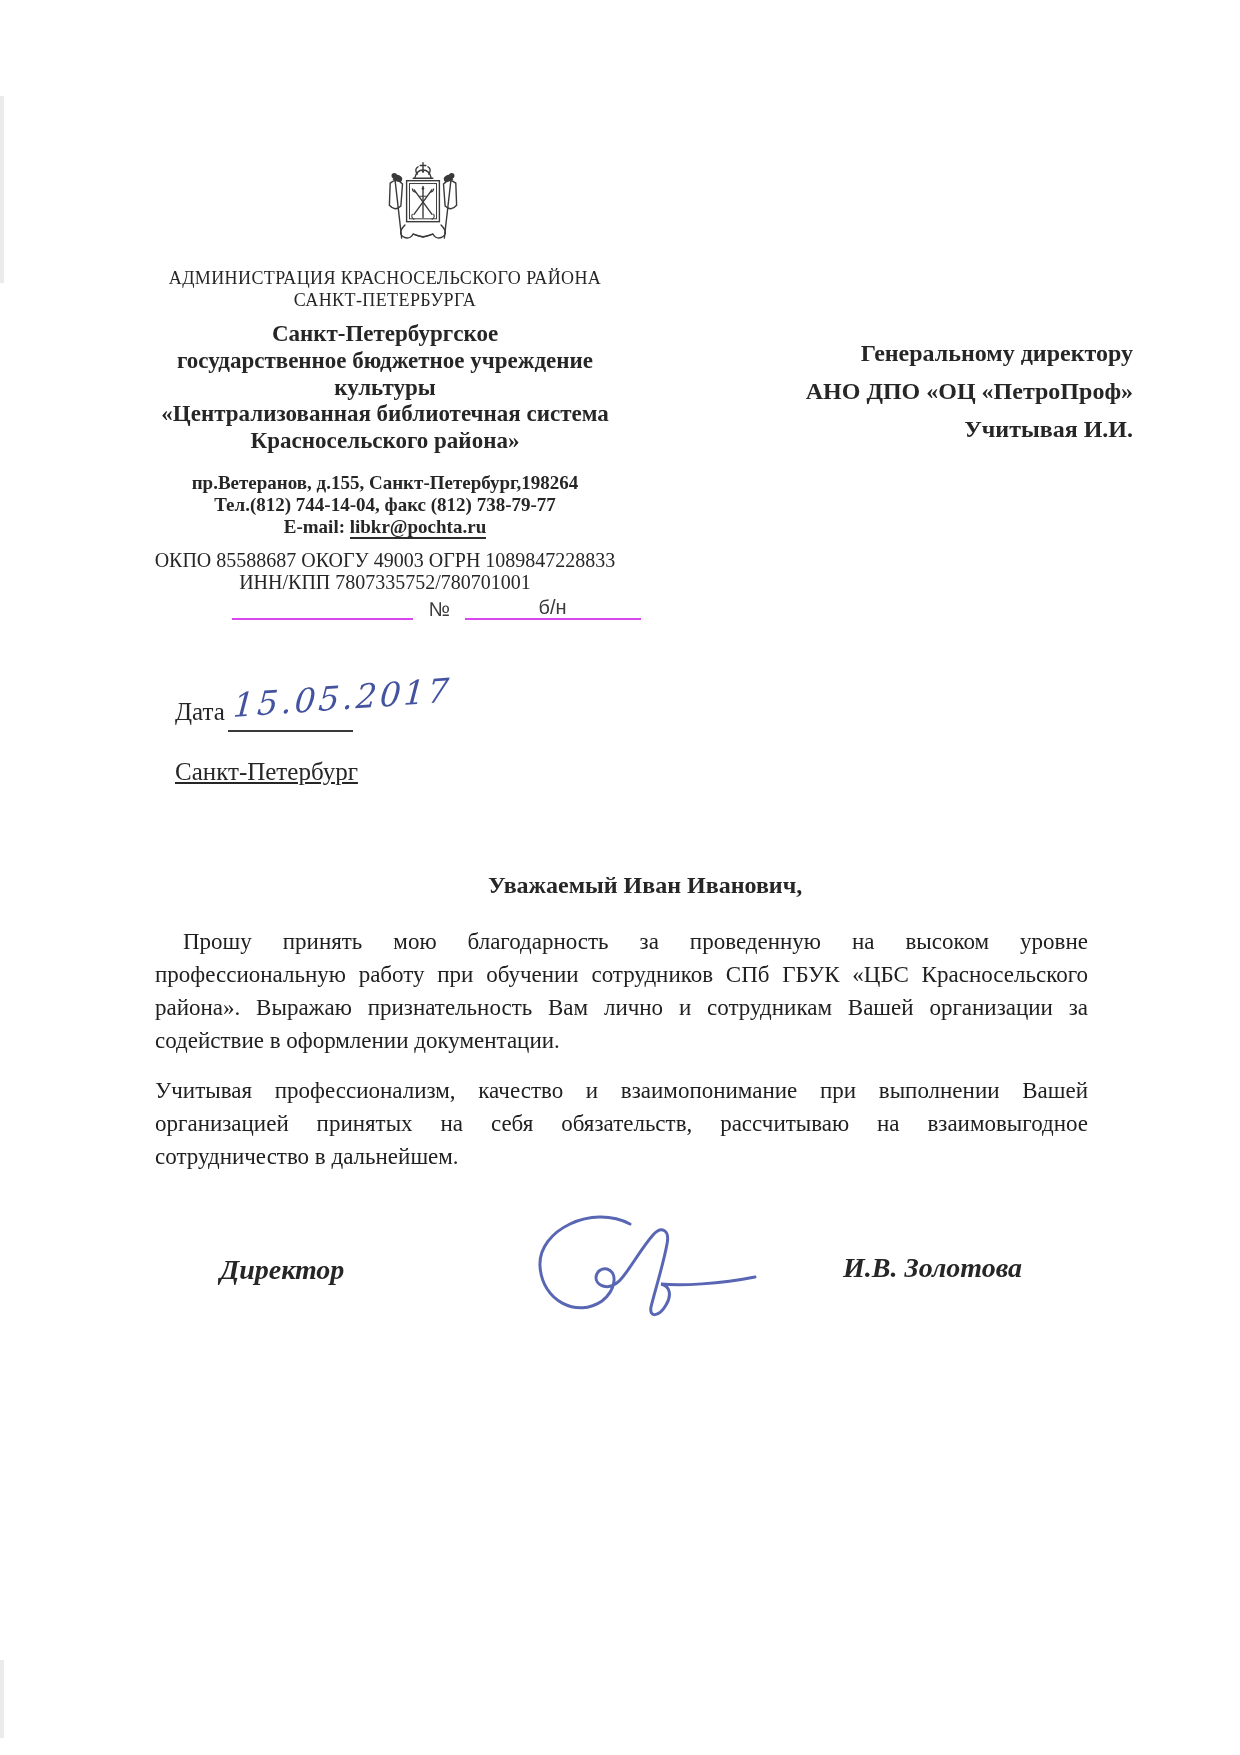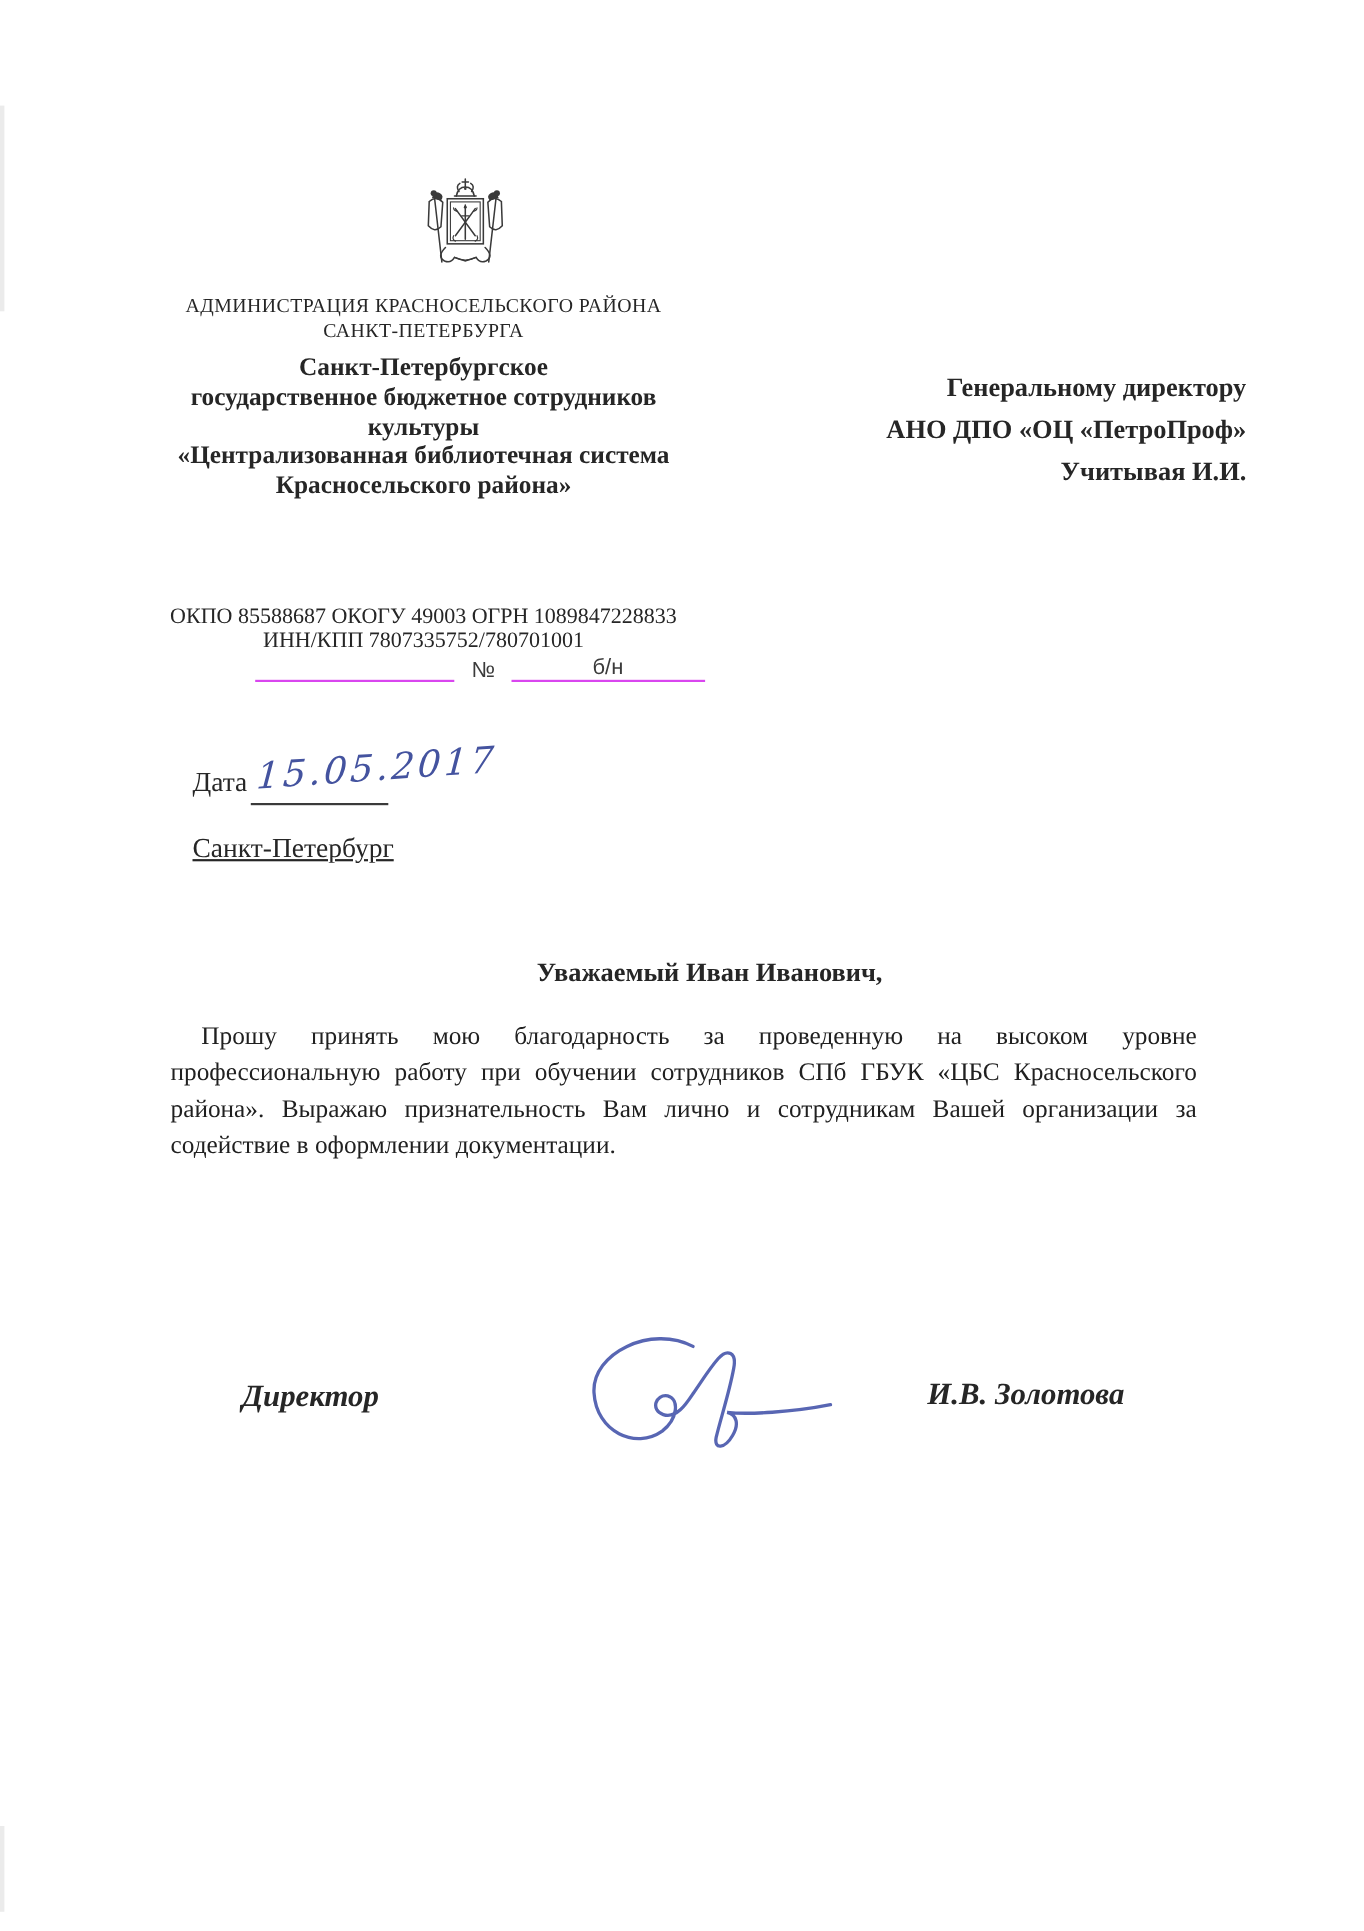--- a/index.html
+++ b/index.html
@@ -101,26 +101,34 @@
     </svg>
   </div>
 
   <div class="abs left-col" style="top:219px;">
     <div class="admin-line">АДМИНИСТРАЦИЯ КРАСНОСЕЛЬСКОГО РАЙОНА</div>
     <div class="admin-line">САНКТ-ПЕТЕРБУРГА</div>
   </div>
 
   <div class="abs left-col" style="top:273px;">
     <div class="org-line">Санкт-Петербургское</div>
-    <div class="org-line">государственное бюджетное сотрудников</div>
+    <div class="org-line">государственное бюджетное учреждение</div>
     <div class="org-line">культуры</div>
     <div class="org-line">«Централизованная библиотечная система</div>
     <div class="org-line">Красносельского района»</div>
   </div>
 
+  <div class="abs left-col" style="top:424px;">
+    <div class="contact-line">пр.Ветеранов, д.155, Санкт-Петербург,198264</div>
+    <div class="contact-line">Тел.(812) 744-14-04, факс (812) 738-79-77</div>
+    <div class="contact-line">
+      <span>E-mail:</span>
+      <span class="email-underline">libkr@pochta.ru</span>
+    </div>
+  </div>
 
   <div class="abs left-col" style="top:501px;">
     <div class="codes-line">ОКПО 85588687 ОКОГУ 49003 ОГРН 1089847228833</div>
     <div class="codes-line">ИНН/КПП 7807335752/780701001</div>
   </div>
 
   <div class="abs ref-row" style="top:548px;">
     <span class="u" style="width:181px;"></span>
     <span class="ref-label" style="margin:0 9px 0 10px;">№</span>
     <span class="u uv" style="width:176px;"><span>б/н</span></span>
@@ -140,20 +148,25 @@
 
   <div class="abs salutation" style="left:488px;top:824px;">Уважаемый Иван Иванович,</div>
 
   <div class="abs body-par" style="top:877px;">
     <div class="bline indent">Прошу принять мою благодарность за проведенную на высоком уровне</div>
     <div class="bline">профессиональную работу при обучении сотрудников СПб ГБУК «ЦБС Красносельского</div>
     <div class="bline">района». Выражаю признательность Вам лично и сотрудникам Вашей организации за</div>
     <div class="bline-last">содействие в оформлении документации.</div>
   </div>
 
+  <div class="abs body-par" style="top:1026px;">
+    <div class="bline">Учитывая профессионализм, качество и взаимопонимание при выполнении Вашей</div>
+    <div class="bline">организацией принятых на себя обязательств, рассчитываю на взаимовыгодное</div>
+    <div class="bline-last">сотрудничество в дальнейшем.</div>
+  </div>
 
   <div class="abs sig-text" style="left:220px;top:1206px;">Директор</div>
 
   <div class="abs" style="left:512px;top:1158px;width:260px;height:115px;">
     <svg width="260" height="115" viewBox="0 0 260 115" fill="none">
       <path d="M118 18 C 80 -2, 26 24, 28 60 C 30 96, 66 112, 90 95 C 104 84, 106 66, 95 63 C 84 61, 79 76, 91 80 C 103 84, 112 70, 118 61 C 125 51, 133 38, 141 29 C 149 20, 158 23, 155 38 C 151 60, 143 84, 139 101 C 137 112, 147 111, 154 99 C 160 89, 158 80, 149 78 C 168 80, 208 78, 243 71" stroke="#4a59ad" stroke-width="3" stroke-linecap="round" opacity="0.92"></path>
     </svg>
   </div>
 
   <div class="abs sig-text" style="left:843px;top:1204px;">И.В. Золотова</div>

